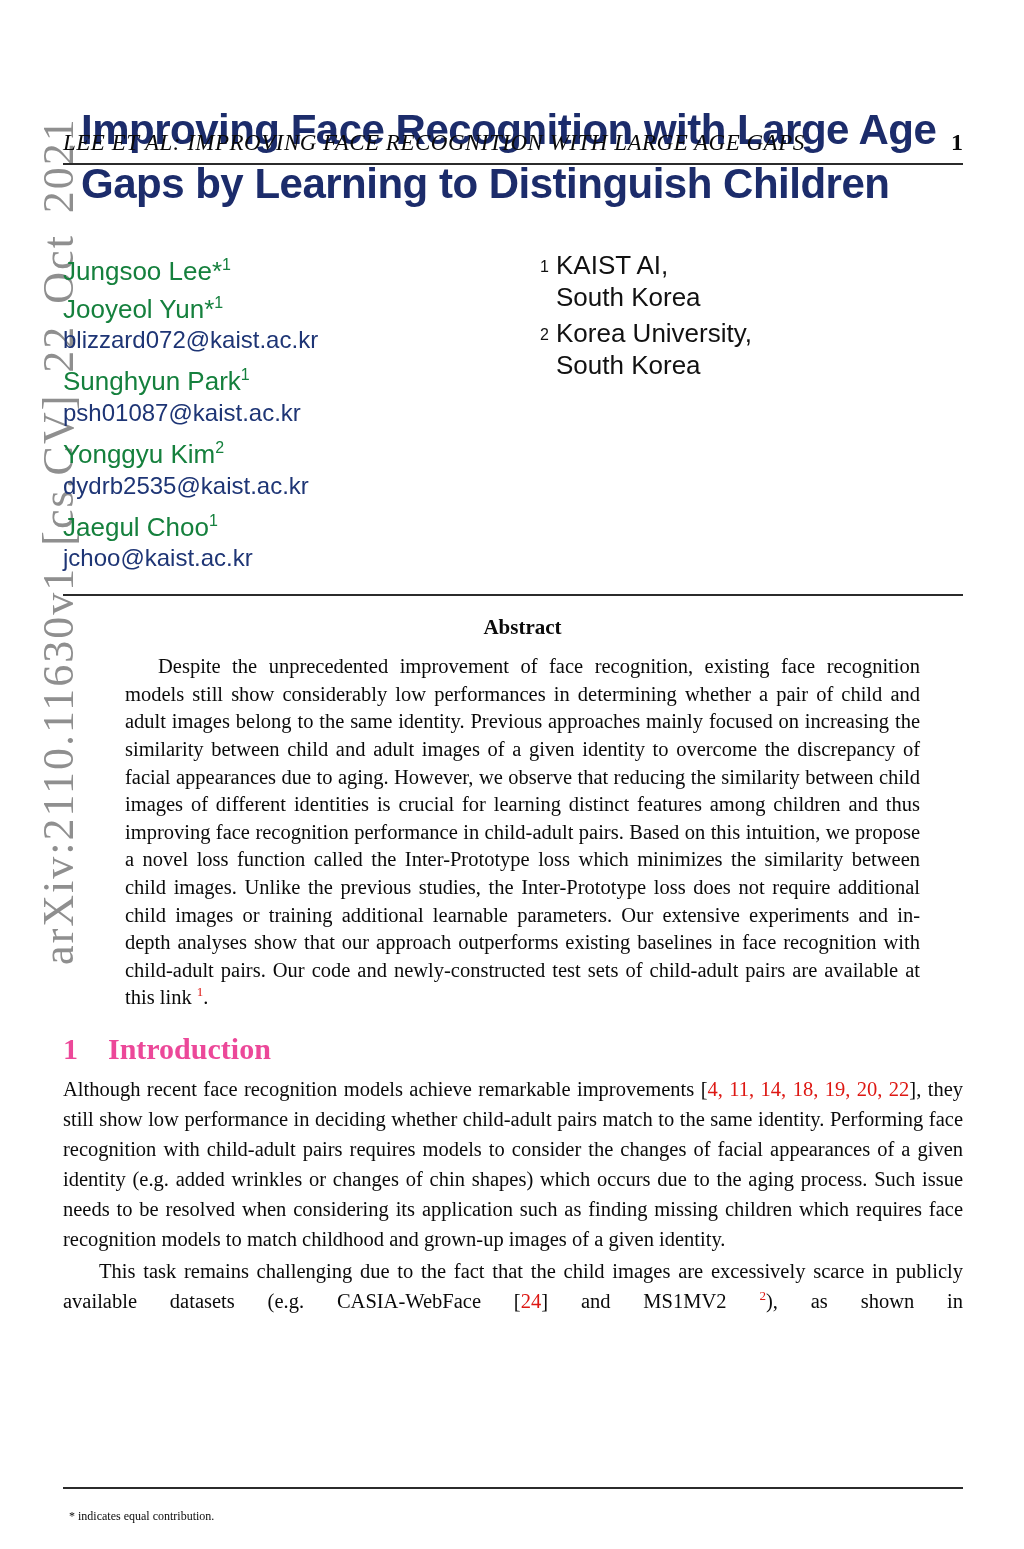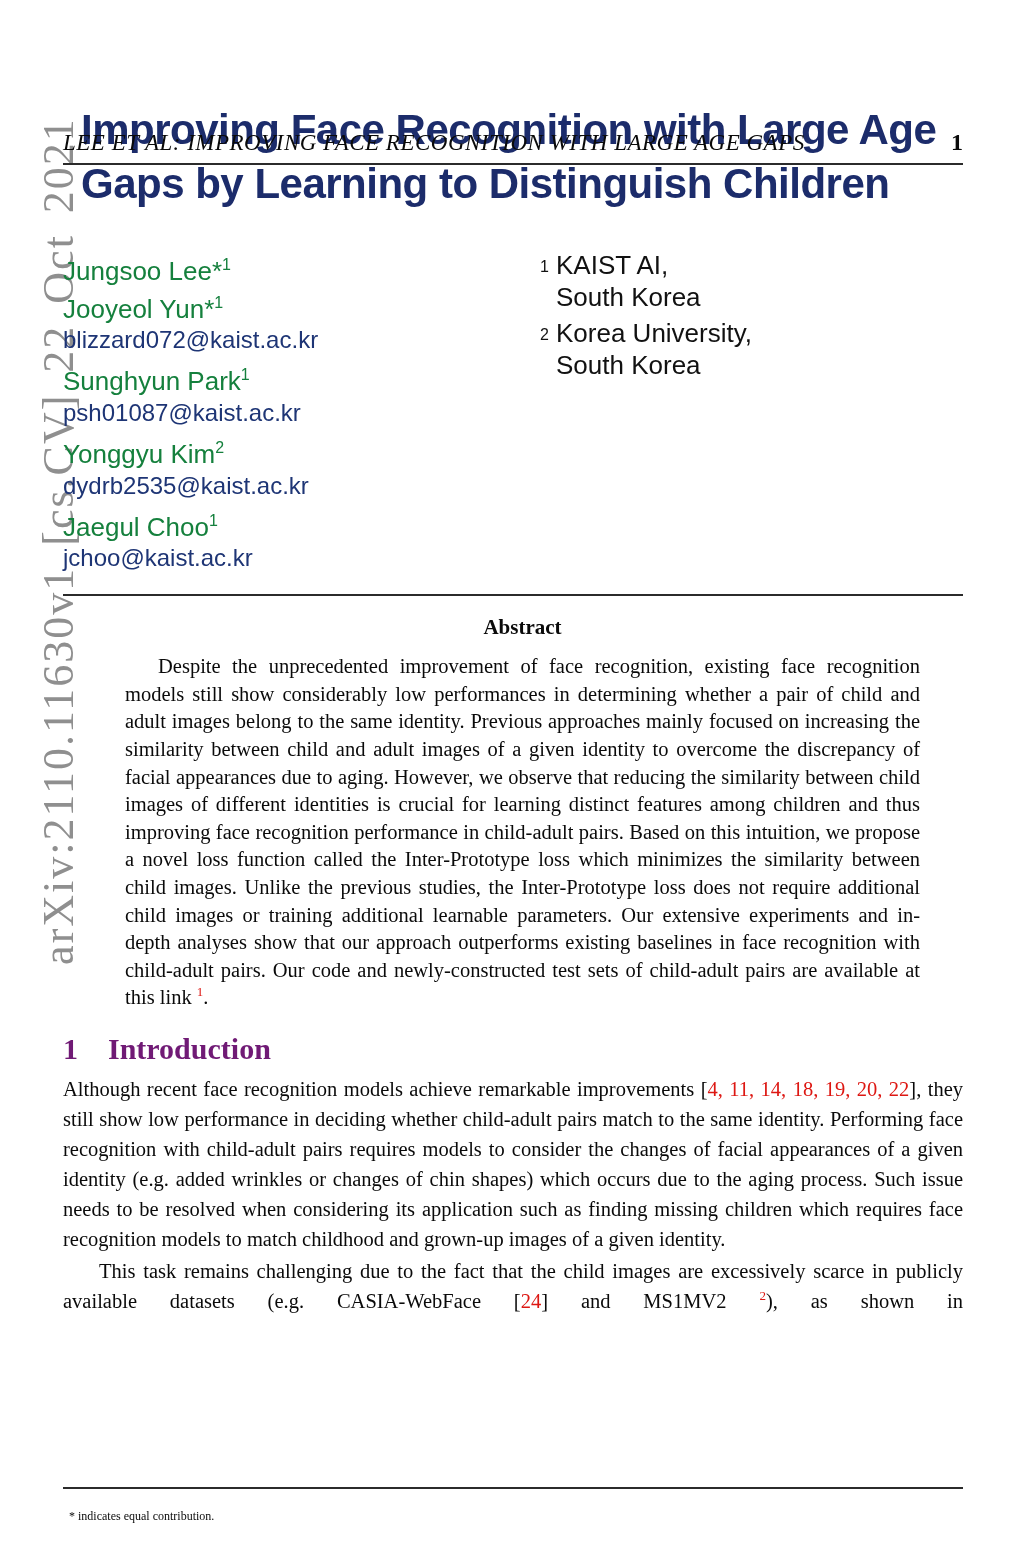--- a/index.html
+++ b/index.html
@@ -46,21 +46,21 @@
   .affil-col { flex:none; }
   .affil { display:flex; margin-bottom:4px; font-family:"Liberation Sans", sans-serif; font-size:26px; line-height:32px; color:#111; }
   .affil-sup { font-size:16px; flex:none; width:16px; padding-top:2px; }
   
   .abstract-rule { margin:17px 61px 0 63px; }
   .abstract { margin:19px 104px 0 125px; }
   .abstract h2 { font-size:21px; font-weight:bold; text-align:center; margin-bottom:13px; }
   .abstract p  { font-size:20.5px; line-height:27.6px; text-align:justify; text-indent:33px; }
   
   .section-heading {
-    margin:20px 61px 8px 63px; font-weight:bold; font-size:30px; color:#701a75;
+    margin:20px 61px 8px 63px; font-weight:bold; font-size:30px; color:#ec4899;
   }
   .sec-num { margin-right:30px; }
   .body-par { margin:0 61px 0 63px; font-size:20.5px; line-height:30px; text-align:justify; }
   .p2 { text-indent:36px; text-align-last:justify; margin-top:2px; }
   
   .footnotes { position:absolute; left:63px; right:61px; top:1384px; }
   .foot-rule { margin-bottom:6px; }
   .fline { font-size:12px; line-height:25px;margin-top:15px; }
   .fline.first { padding-left:6px; }
   

